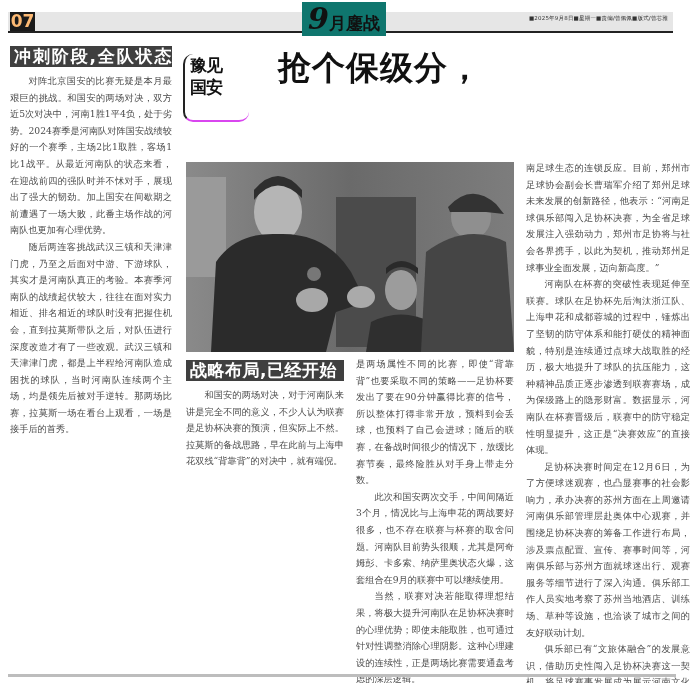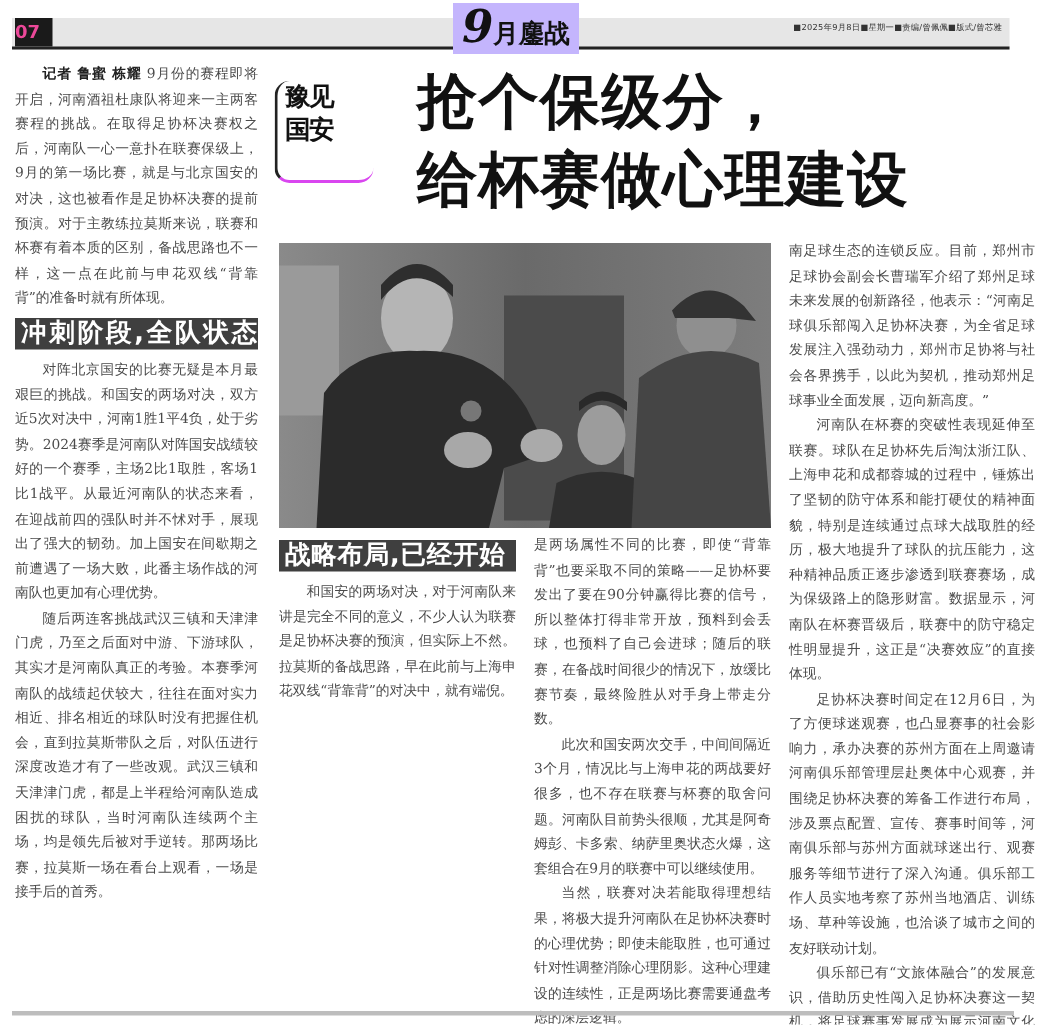--- a/index.html
+++ b/index.html
@@ -1,60 +1,58 @@
 <!DOCTYPE html>
 <html><head>
 <meta charset="utf-8">
 <style>
   html,body{margin:0;padding:0;background:#fff;}
   body{width:700px;height:683px;overflow:hidden;position:relative;font-family:"DejaVu Serif",serif;color:#3a3a3a;}
   .header-bar{position:absolute;left:8px;top:12px;width:665px;height:19px;background:#e6e6e6;border-bottom:2px solid #222;}
-  .page-num{position:absolute;left:10px;top:12px;width:25px;height:19px;background:#1a1a1a;color:#ec4899;font-family:"DejaVu Sans",sans-serif;font-weight:bold;font-size:12px;line-height:19px;}
-  .section-brand{position:absolute;left:302px;top:2px;height:34px;background:#c4b5fd;padding:0 6px;font-family:"DejaVu Serif",serif;font-weight:bold;color:#111;white-space:nowrap;}
+  .page-num{position:absolute;left:10px;top:12px;width:25px;height:19px;background:#1a1a1a;color:#fdba74;font-family:"DejaVu Sans",sans-serif;font-weight:bold;font-size:17px;line-height:19px;text-align:center;}
+  .section-brand{position:absolute;left:302px;top:2px;height:34px;background:#0f766e;padding:0 6px;font-family:"DejaVu Serif",serif;font-weight:bold;color:#111;white-space:nowrap;}
   .section-brand .big{font-size:30px;font-style:italic;line-height:34px;}
   .section-brand .small{font-size:17px;line-height:34px;vertical-align:top;position:relative;top:4px;}
   .dateline{position:absolute;right:32px;top:15px;font-family:"DejaVu Sans",sans-serif;font-size:5.5px;color:#333;letter-spacing:0.2px;}
   .col{position:absolute;font-size:9.2px;line-height:16.6px;text-align:justify;color:#4a4a4a;}
   .col p{margin:0;text-indent:2em;}
   .col p.noind{text-indent:0;}
   .byline{font-weight:bold;color:#222;font-family:"DejaVu Sans",sans-serif;}
   .subhead{background:#3f3f3f;color:#fff;font-family:"DejaVu Sans",sans-serif;font-weight:bold;font-size:17px;line-height:21px;height:21px;padding-left:4px;margin:4px 0 6px 0;letter-spacing:0.5px;}
   .title-wrap{position:absolute;left:183px;top:42px;width:515px;height:110px;}
   .badge{position:absolute;left:0;top:12px;width:64px;height:66px;border-left:2px solid #222;border-bottom:2px solid #d946ef;border-radius:10px 0 10px 10px;}
   .badge span{display:block;font-family:"DejaVu Sans",sans-serif;font-weight:bold;font-size:17px;line-height:22px;color:#111;padding-left:5px;letter-spacing:-1px;}
-  .headline{position:absolute;left:95px;top:0;font-family:"DejaVu Serif",serif;font-weight:bold;color:#111;font-size:40px;line-height:52px;letter-spacing:1px;white-space:nowrap;}
+  .headline{position:absolute;left:95px;top:0;font-family:"DejaVu Serif",serif;font-weight:bold;color:#111;font-size:33px;line-height:52px;letter-spacing:1px;white-space:nowrap;}
   .photo{position:absolute;left:186px;top:162px;width:328px;height:190px;overflow:hidden;background:#5c5c5c;}
   .bottom-rule{position:absolute;left:8px;top:674px;width:668px;height:3px;background:#bdbdbd;}
 </style>
 </head>
 <body>
 
 <div class="header-bar"></div>
 <div class="page-num">07</div>
 <div class="section-brand">
   <span class="big">9</span><span class="small">月鏖战</span>
 </div>
 <div class="dateline">■2025年9月8日■星期一■责编/曾佩佩■版式/曾芯雅</div>
 
 <div class="col" style="left:10px;top:42px;width:162px;">
-  <p><span class="byline">记者 鲁蜜 栋耀</span> <span>9月份的赛程即将开启，河南酒祖杜康队将迎来一主两客赛程的挑战。在取得足协杯决赛权之后，河南队一心一意扑在联赛保级上，9月的第一场比赛，就是与北京国安的对决，这也被看作是足协杯决赛的提前预演。对于主教练拉莫斯来说，联赛和杯赛有着本质的区别，备战思路也不一样，这一点在此前与申花双线“背靠背”的准备时就有所体现。</span></p>
   <div class="subhead">冲刺阶段,全队状态正佳</div>
   <p>对阵北京国安的比赛无疑是本月最艰巨的挑战。和国安的两场对决，双方近5次对决中，河南1胜1平4负，处于劣势。2024赛季是河南队对阵国安战绩较好的一个赛季，主场2比1取胜，客场1比1战平。从最近河南队的状态来看，在迎战前四的强队时并不怵对手，展现出了强大的韧劲。加上国安在间歇期之前遭遇了一场大败，此番主场作战的河南队也更加有心理优势。</p>
   <p>随后两连客挑战武汉三镇和天津津门虎，乃至之后面对中游、下游球队，其实才是河南队真正的考验。本赛季河南队的战绩起伏较大，往往在面对实力相近、排名相近的球队时没有把握住机会，直到拉莫斯带队之后，对队伍进行深度改造才有了一些改观。武汉三镇和天津津门虎，都是上半程给河南队造成困扰的球队，当时河南队连续两个主场，均是领先后被对手逆转。那两场比赛，拉莫斯一场在看台上观看，一场是接手后的首秀。</p>
 
 </div>
 
 <div class="title-wrap">
   <div class="badge">
     <span>豫见</span>
     <span>国安</span>
   </div>
   <div class="headline">
     <div>抢个保级分，</div>
-    <div>给杯赛做心理建设</div>
   </div>
 </div>
 
 <div class="photo">
   <svg width="328" height="190" viewBox="0 0 328 190">
     <defs>
       <linearGradient id="bg" x1="0" y1="0" x2="1" y2="0">
         <stop offset="0" stop-color="#8a8a8a"></stop>
           <stop offset="0.5" stop-color="#6a6a6a"></stop>
           <stop offset="1" stop-color="#7d7d7d"></stop>

